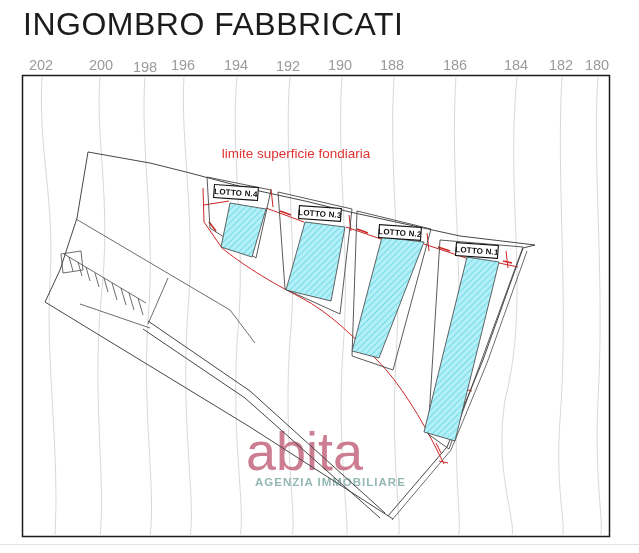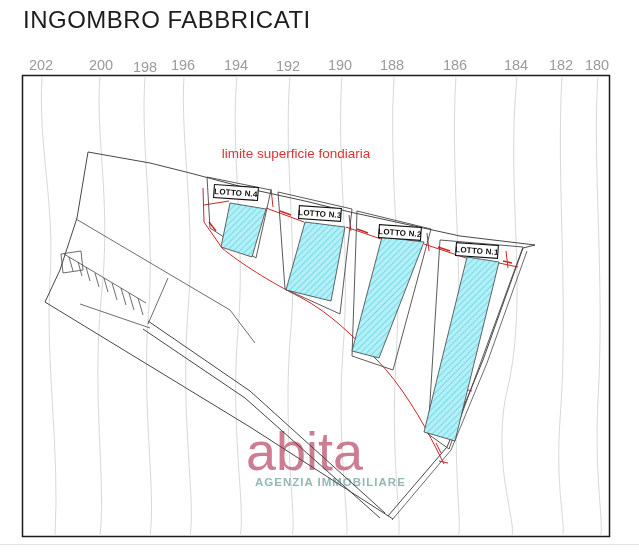--- a/index.html
+++ b/index.html
@@ -1,18 +1,18 @@
 <!DOCTYPE html>
 <html><head>
 <meta charset="utf-8">
 <style>
   html,body{margin:0;padding:0;background:#fff;}
   .page{position:relative;width:639px;height:553px;background:#fff;overflow:hidden;
         font-family:"Liberation Sans",sans-serif;}
-  .title{position:absolute;left:23px;top:6px;font-size:24px;font-weight:400;
+  .title{position:absolute;left:23px;top:6px;font-size:32px;font-weight:400;
          color:#1c1c1c;letter-spacing:.5px;white-space:nowrap;}
   svg{position:absolute;left:0;top:0;}
   .frame{fill:none;stroke:#1b1b1b;stroke-width:1.5;}
   .contour{stroke:#d4d4d4;fill:none;stroke-width:.9;}
   .blk{stroke:#474747;fill:none;stroke-width:1;}
   .thin{stroke-width:.8;}
   .strip{fill:none;stroke:#474747;stroke-width:.9;}
   .lot{fill:url(#hatch);stroke:#3f3f3f;stroke-width:.8;}
   .red{stroke:#cc2626;fill:none;stroke-width:1;}
   .redsmudge{stroke:#cc2626;stroke-width:1.5;}

